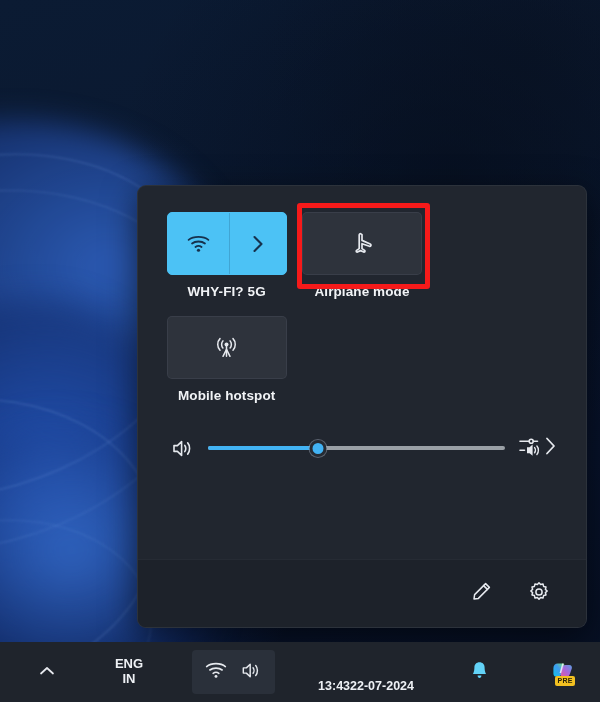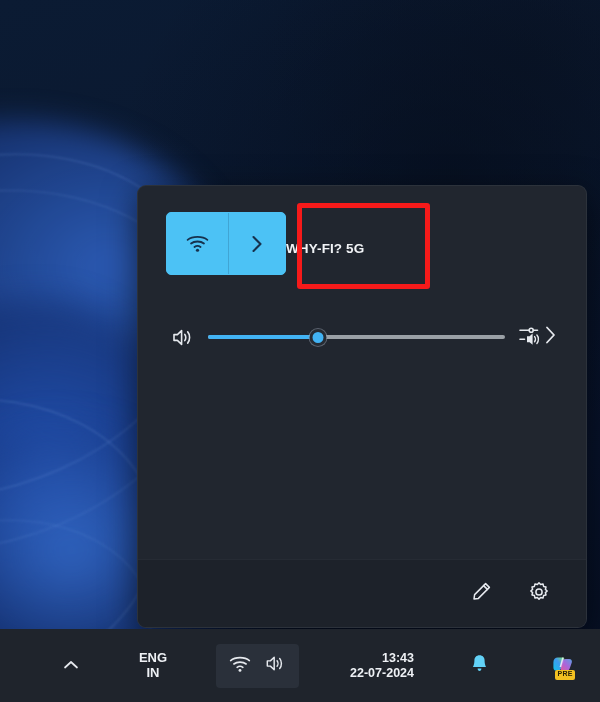--- a/index.html
+++ b/index.html
@@ -83,21 +83,21 @@
 
   .tile-grid {
     display: grid;
     grid-template-columns: repeat(3, 1fr);
     column-gap: 14px;
     row-gap: 4px;
   }
 
   .tile-cell {
     display: flex;
-    flex-direction: row;
+    flex-direction: column;
     align-items: center;
     position: relative;
   }
 
   .tile {
     width: 120px;
     height: 63px;
     border-radius: 5px;
     background: #2e333c;
     border: 1px solid rgba(140,150,170,0.12);
@@ -221,21 +221,21 @@
   .footer-btn {
     width: 34px; height: 34px;
     display: flex; align-items: center; justify-content: center;
     border-radius: 4px;
   }
 
   
   .taskbar {
     position: absolute;
     left: 0; right: 0; bottom: 0;
-    height: 73px;
+    height: 60px;
     background: #1f242c;
     display: flex;
     align-items: center;
     justify-content: flex-end;
     padding-right: 10px;
     box-sizing: border-box;
     gap: 32px;
   }
   .tb-item {
     display: flex;
@@ -255,27 +255,26 @@
     margin-right: 4px;
     margin-left: 4px;
   }
   .tb-sys {
     background: #2a303a;
     gap: 13px;
     padding: 0 13px;
     margin: 0 5px;
   }
   .tb-clock {
-    flex-direction: column;
+    flex-direction: row;
     align-items: flex-end;
     line-height: 1.2;
     font-size: 12.5px;
     font-weight: bold;
     color: #eef1f5;
-    margin-left: 8px;
     padding: 0 6px;
   }
   .tb-bell { width: 30px; margin-left: 4px; }
   .tb-copilot { width: 38px; margin-left: 2px; }
 
   .copilot-icon { position: relative; width: 26px; height: 26px; }
   .pre-badge {
     position: absolute;
     left: 5px; bottom: -1px;
     background: #f2c021;
@@ -327,27 +326,57 @@
                 <svg width="12" height="18" viewBox="0 0 12 18">
                   <path class="ic" style="stroke-width:2.1" d="M2.5 2 L9.5 9 L2.5 16"></path>
                 </svg>
               </span>
             </div>
           </div>
           <div class="tile-label">WHY-FI? 5G</div>
         </div>
 
 
+        <div class="tile-cell">
+          <div class="tile">
+            <div class="tile-main">
+              <span>
+                <svg width="24" height="24" viewBox="0 0 24 24">
+                  <path class="ic" style="stroke-width:1.7" d="M9.2 3.0 C9.2 2.0 10.1 1.4 10.9 1.9 L12.0 2.7 L12.0 8.4 L20.2 12.0 C20.9 12.3 21.2 13.1 20.8 13.7 C20.5 14.2 19.9 14.4 19.4 14.2 L12.0 11.7 L12.0 16.6 L14.6 18.4 C15.0 18.7 15.1 19.2 14.9 19.6 C14.7 20.0 14.2 20.2 13.8 20.0 L10.6 18.6 L7.4 20.0 C7.0 20.2 6.5 20.0 6.3 19.6 C6.1 19.2 6.2 18.7 6.6 18.4 L9.2 16.6 Z"></path>
+                </svg>
+              </span>
+            </div>
+          </div>
+          <div class="tile-label">Airplane mode</div>
+        </div>
       </div>
 
       <div class="row-gap"></div>
 
       <div class="tile-grid">
 
 
+        <div class="tile-cell">
+          <div class="tile">
+            <div class="tile-main">
+              <span>
+                <svg width="25" height="24" viewBox="0 0 25 24">
+                  <circle class="ic-f" cx="12.5" cy="8.4" r="2.0"></circle>
+                  <path class="ic" style="stroke-width:1.5" d="M12.5 10.6 L12.5 20.3"></path>
+                  <path class="ic" style="stroke-width:1.5" d="M9.0 20.3 L12.5 13.4 L16.0 20.3"></path>
+                  <path class="ic" style="stroke-width:1.5" d="M8.9 4.9 C7.2 6.7 7.2 10.1 8.9 11.9"></path>
+                  <path class="ic" style="stroke-width:1.5" d="M16.1 4.9 C17.8 6.7 17.8 10.1 16.1 11.9"></path>
+                  <path class="ic" style="stroke-width:1.5" d="M6.0 2.6 C3.0 5.6 3.0 11.2 6.0 14.2"></path>
+                  <path class="ic" style="stroke-width:1.5" d="M19.0 2.6 C22.0 5.6 22.0 11.2 19.0 14.2"></path>
+                </svg>
+              </span>
+            </div>
+          </div>
+          <div class="tile-label">Mobile hotspot</div>
+        </div>
 
       </div>
 
       <div class="volume-row">
         <div class="vol-icon">
           <svg width="23" height="21" viewBox="0 0 23 21">
             <path class="ic" style="stroke-width:1.6" d="M3.0 7.6 L6.4 7.6 L10.6 3.6 L10.6 17.4 L6.4 13.4 L3.0 13.4 Z"></path>
             <path class="ic" style="stroke-width:1.6" d="M13.8 7.4 C15.1 9.0 15.1 12.0 13.8 13.6"></path>
             <path class="ic" style="stroke-width:1.6" d="M16.7 4.9 C19.2 7.6 19.2 13.4 16.7 16.1"></path>
           </svg>

